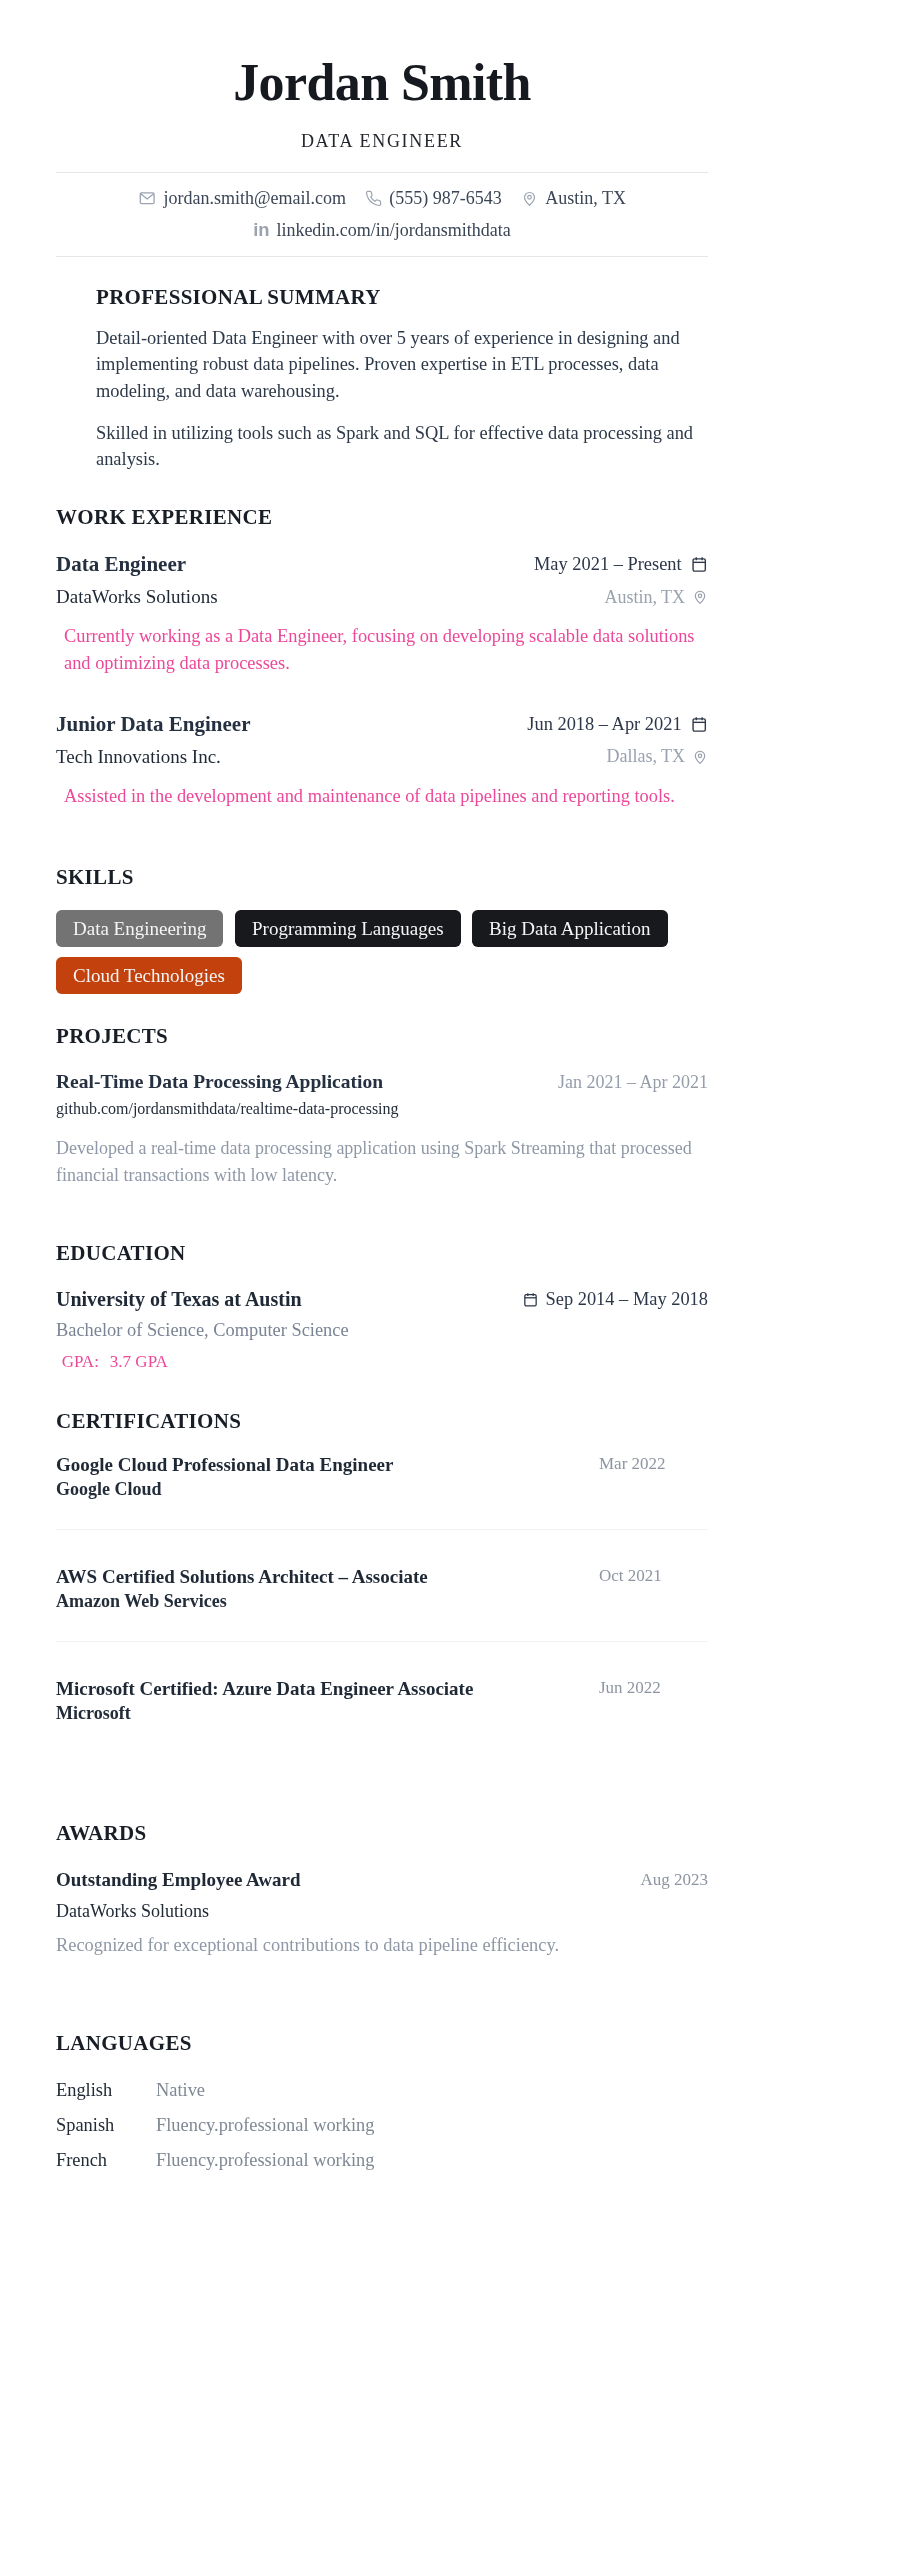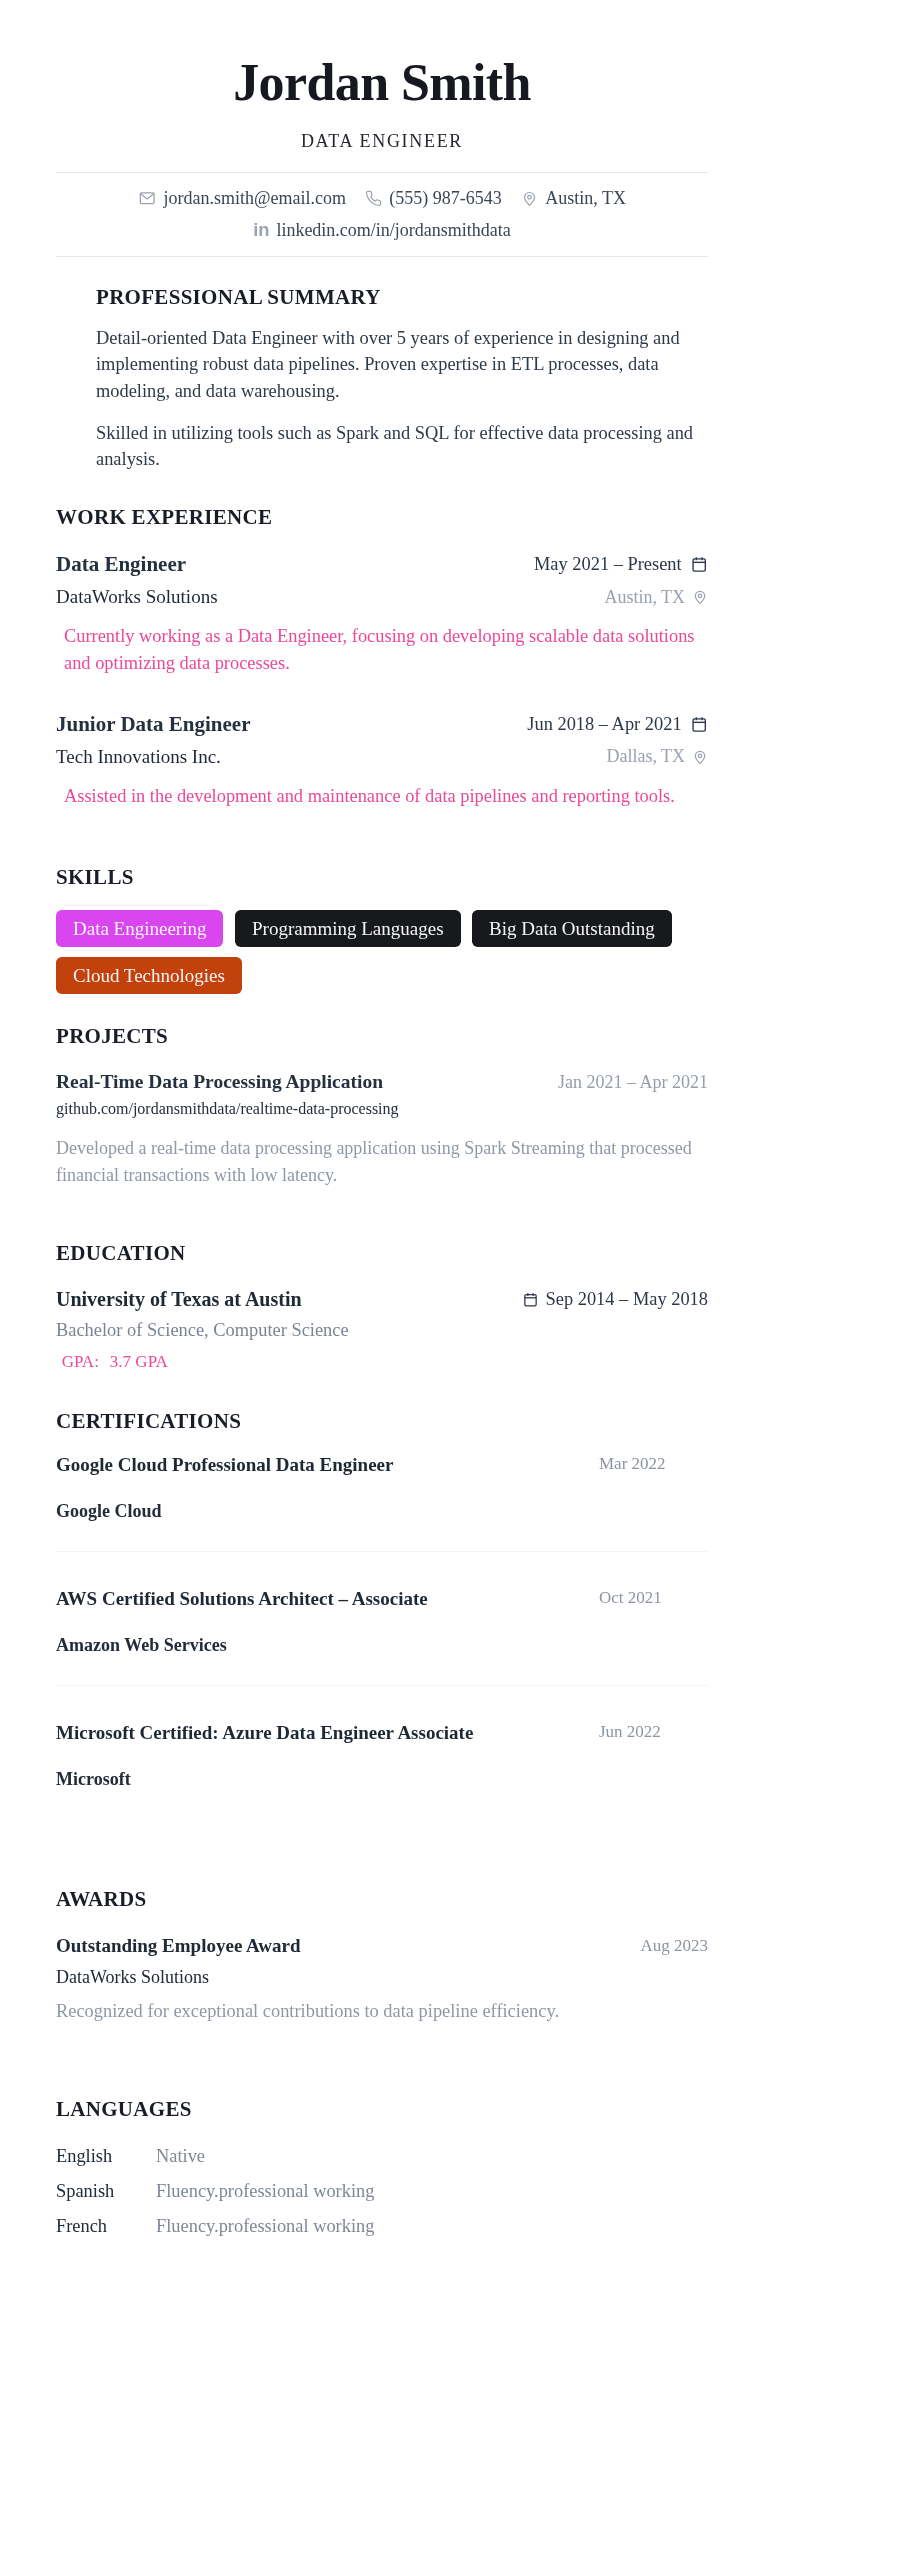--- a/index.html
+++ b/index.html
@@ -109,21 +109,21 @@
   .edu-head { margin-top: 22px; }
   .school { font-size: 20px; font-weight: 700; color: #1f2936; }
   .edu-dates { display: flex; align-items: center; gap: 6.9px; font-size: 18.4px; color: #2c3749; }
   .degree { margin-top: 9.2px; font-size: 18.4px; color: #7a8494; }
   .gpa { margin-top: 10.3px; padding-left: 5.7px; font-size: 17px; color: #ec4899; display: flex; gap: 11px; }
 
   
   .cert { display: grid; grid-template-columns: 543px 1fr; margin-top: 20.6px; }
   .cert-name { font-size: 19px; font-weight: 700; color: #1f2936; grid-column: 1; }
   .cert-date { font-size: 17px; color: #8d95a2; grid-column: 2; }
-  .cert-issuer { margin-top: 25px; font-size: 18px; font-weight: 700; color: #232d3a; grid-column: 1; }
+  .cert-issuer { margin-top: 3px; font-size: 18px; font-weight: 700; color: #232d3a; grid-column: 1; }
   .cert-rule { border: none; border-top: 1.1px solid #f2f3f5; margin: 29px 0 36px; }
 
   
   .award-head { margin-top: 23px; }
   .award-title { font-size: 19px; font-weight: 700; color: #202a37; }
   .award-date { font-size: 17px; color: #8d95a2; }
   .award-issuer { margin-top: 9.2px; font-size: 18px; color: #202a37; }
   .award-desc { margin-top: 13.8px; font-size: 18.4px; color: #8f98a6; }
 
   
@@ -248,23 +248,23 @@
           </span>
         </div>
       </div>
       <div class="job-desc">Assisted in the development and maintenance of data pipelines and reporting tools.</div>
     </div>
   </section>
 
   <section class="sec-skills">
     <h2>SKILLS</h2>
     <div class="chips">
-      <span class="chip" style="background: #d946ef; color: rgb(245, 245, 245);">Data Engineering</span>
+      <span class="chip" style="background: #737373; color: rgb(245, 245, 245);">Data Engineering</span>
       <span class="chip" style="background: rgb(23, 25, 29); color: rgb(245, 245, 245);">Programming Languages</span>
-      <span class="chip" style="background: rgb(23, 25, 29); color: rgb(245, 245, 245);">Big Data Outstanding</span>
+      <span class="chip" style="background: rgb(23, 25, 29); color: rgb(245, 245, 245);">Big Data Application</span>
       <span class="chip" style="background: #c2410c; color: rgb(245, 245, 245);">Cloud Technologies</span>
     </div>
   </section>
 
   <section class="sec-projects">
     <h2>PROJECTS</h2>
     <div>
       <div class="row-split proj-head">
         <div class="proj-title">Real-Time Data Processing Application</div>
         <div class="proj-dates">Jan 2021 – Apr 2021</div>

